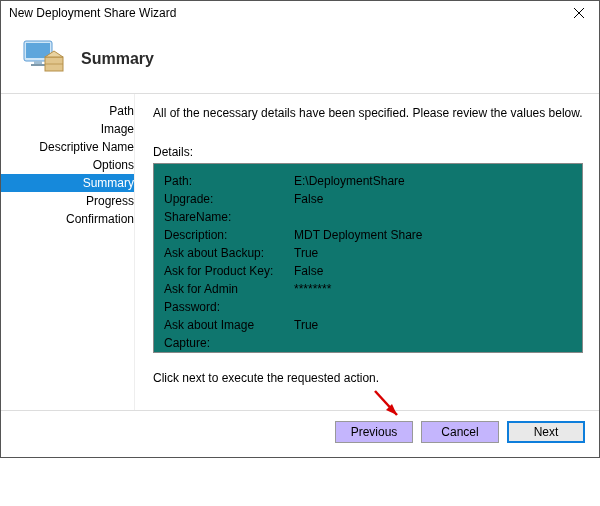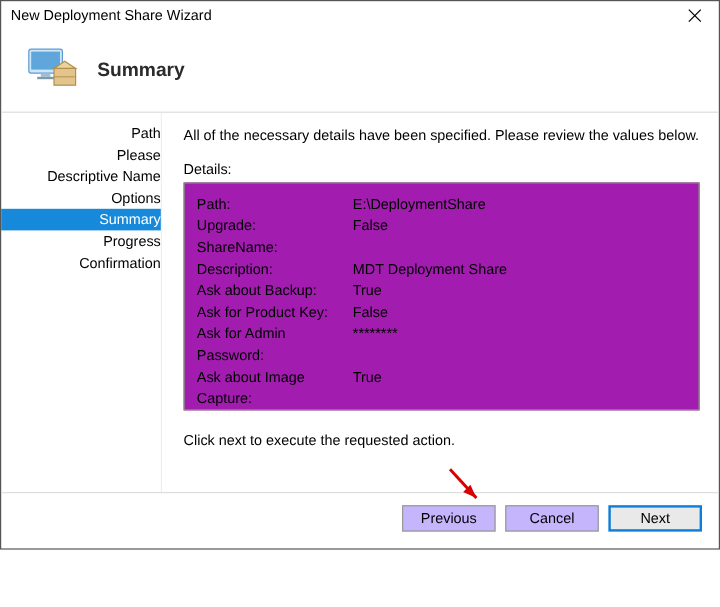--- a/index.html
+++ b/index.html
@@ -78,24 +78,25 @@
     display: flex;
     flex-direction: column;
   }
   .instruction {
     font-size: 12px;
     margin-bottom: 14px;
   }
   .details-label {
     font-size: 12px;
     margin-bottom: 4px;
+    margin-top: 11px;
   }
   .details-box {
     border: 1px solid #888;
-    background: #a21caf;
+    background: #0f766e;
     height: 190px;
     padding: 8px 10px;
     overflow: hidden;
   }
   .detail-row {
     display: flex;
     font-size: 12px;
     line-height: 18px;
   }
   .detail-key {
@@ -160,21 +161,21 @@
         <line x1="22" y1="25" x2="40" y2="25" stroke="#b58f49" stroke-width="0.8"></line>
         <polygon points="22,18 31,12 40,18" fill="#e9d3a1" stroke="#b58f49" stroke-width="1"></polygon>
       </svg>
     </div>
     <div class="header-title">Summary</div>
   </div>
 
   <div class="body">
     <div class="sidebar">
       <div class="nav-item">Path</div>
-      <div class="nav-item">Please</div>
+      <div class="nav-item">Image</div>
       <div class="nav-item">Descriptive Name</div>
       <div class="nav-item">Options</div>
       <div class="nav-item selected">Summary</div>
       <div class="nav-item">Progress</div>
       <div class="nav-item">Confirmation</div>
     </div>
 
     <div class="content">
       <div class="instruction">All of the necessary details have been specified.  Please review the values below.</div>
       <div class="details-label">Details:</div>

